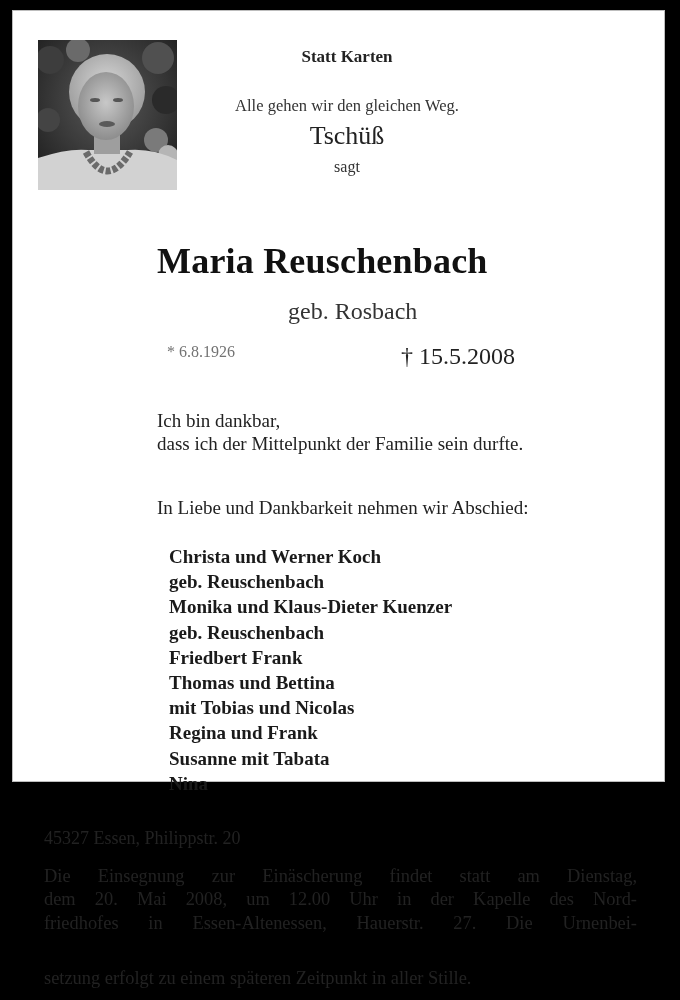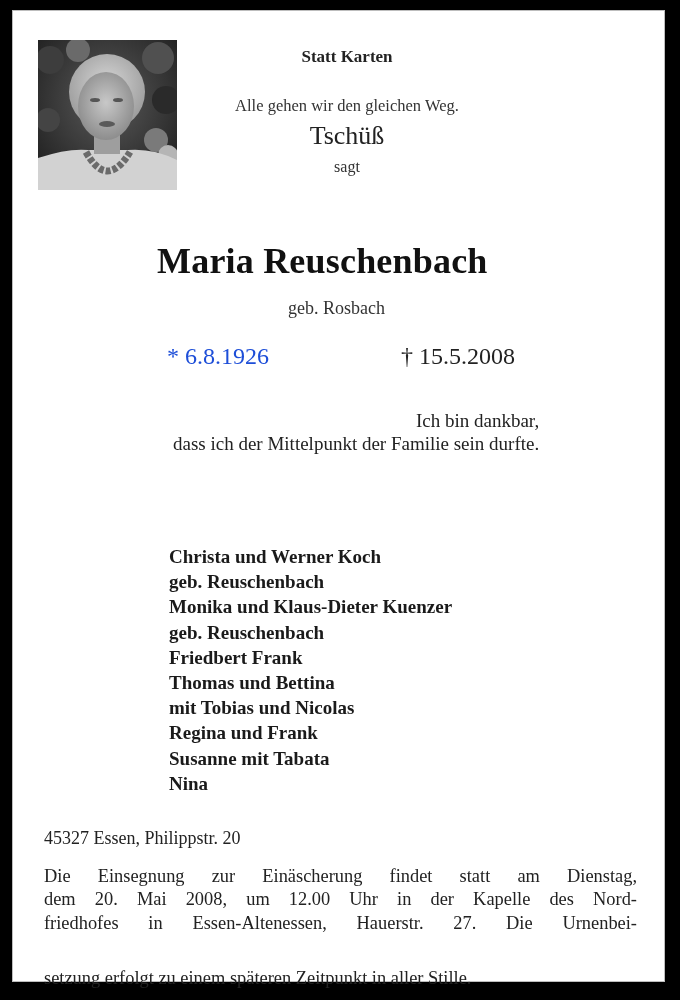--- a/index.html
+++ b/index.html
@@ -13,21 +13,21 @@
       position: relative;
       overflow: hidden;
       font-family: "Liberation Serif", "DejaVu Serif", serif;
       color: #1a1a1a;
     }
     .card {
       position: absolute;
       left: 12px;
       top: 10px;
       width: 653px;
-      height: 972px;
+      height: 772px;
       background: #fff;
       box-shadow: inset 0 0 0 1px #bdbdbd;
     }
     .photo {
       position: absolute;
       left: 26px;
       top: 30px;
       width: 139px;
       height: 150px;
       overflow: hidden;
@@ -69,50 +69,49 @@
       font-weight: bold;
       color: #111;
       position: absolute;
       white-space: nowrap;
       letter-spacing: 0.2px;
     }
     .birthname {
       position: absolute;
       top: 288px;
       left: 276px;
-      font-size: 18px;
+      font-size: 24px;
       color: #333;
       white-space: nowrap;
       text-align: center;
     }
     .date-born {
       position: absolute;
       top: 333px;
       left: 155px;
-      font-size: 24px;
-      color: #1d4ed8;
+      font-size: 16px;
+      color: #737373;
       white-space: nowrap;
     }
     .date-died {
       position: absolute;
       top: 333px;
       left: 389px;
       font-size: 24px;
       color: #222;
       white-space: nowrap;
     }
     .quote {
       position: absolute;
       top: 399px;
-      left: 161px;
+      left: 145px;
       font-size: 19px;
       line-height: 23px;
       color: #222;
       white-space: nowrap;
-      text-align: right;
     }
     .farewell {
       position: absolute;
       top: 487px;
       left: 145px;
       font-size: 19px;
       color: #222;
       white-space: nowrap;
     }
     .mourners {
@@ -206,20 +205,21 @@
   <div class="name">Maria Reuschenbach</div>
   <div class="birthname">geb. Rosbach</div>
   <div class="date-born">* 6.8.1926</div>
   <div class="date-died">† 15.5.2008</div>
 
   <div class="quote">
     <div>Ich bin dankbar,</div>
     <div>dass ich der Mittelpunkt der Familie sein durfte.</div>
   </div>
 
+  <div class="farewell">In Liebe und Dankbarkeit nehmen wir Abschied:</div>
 
   <ul class="mourners">
     <li>Christa und Werner Koch</li>
     <li>geb. Reuschenbach</li>
     <li>Monika und Klaus-Dieter Kuenzer</li>
     <li>geb. Reuschenbach</li>
     <li>Friedbert Frank</li>
     <li>Thomas und Bettina</li>
     <li>mit Tobias und Nicolas</li>
     <li>Regina und Frank</li>

